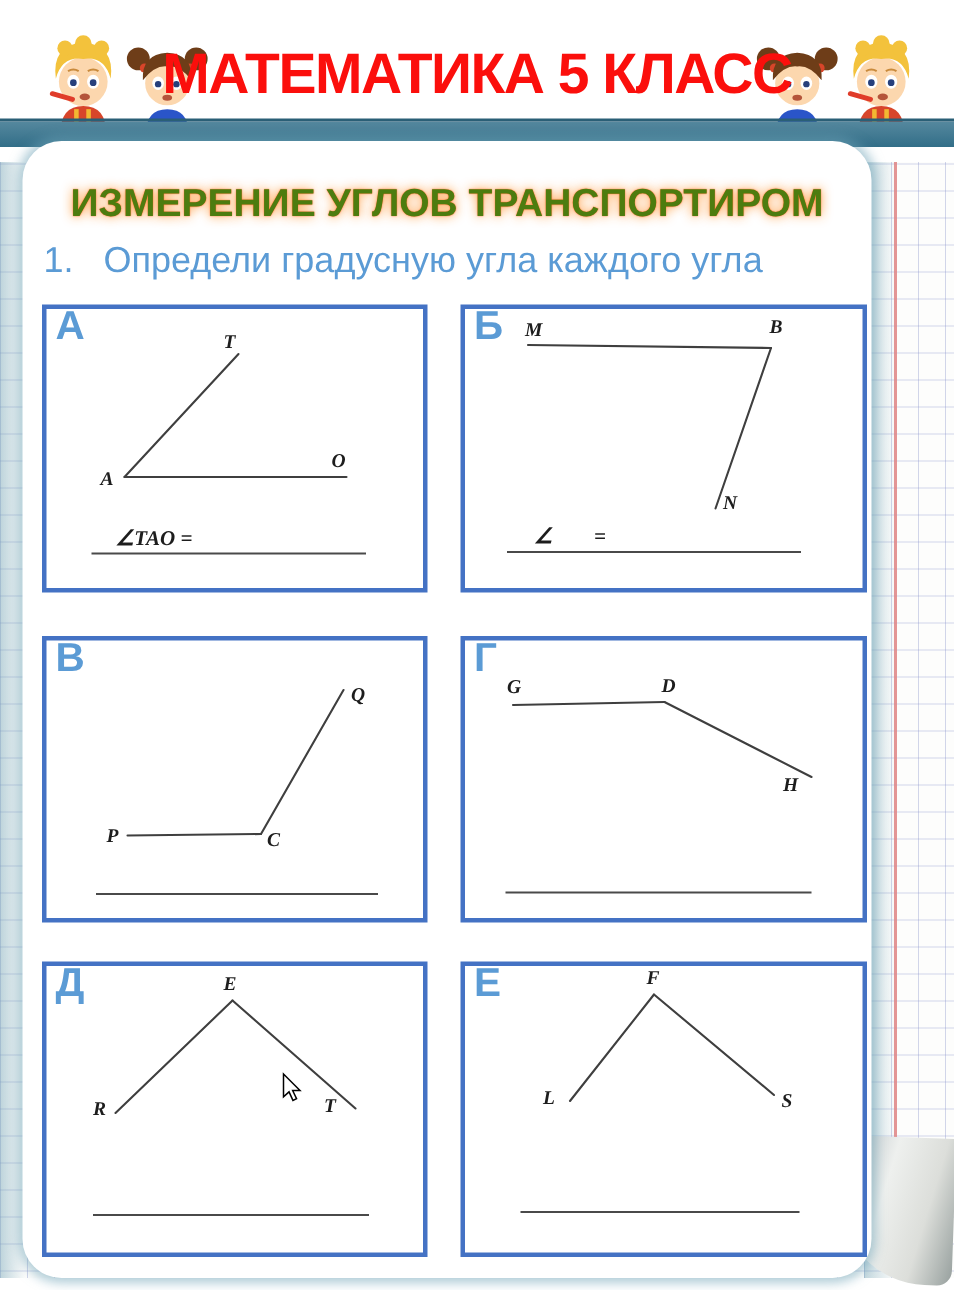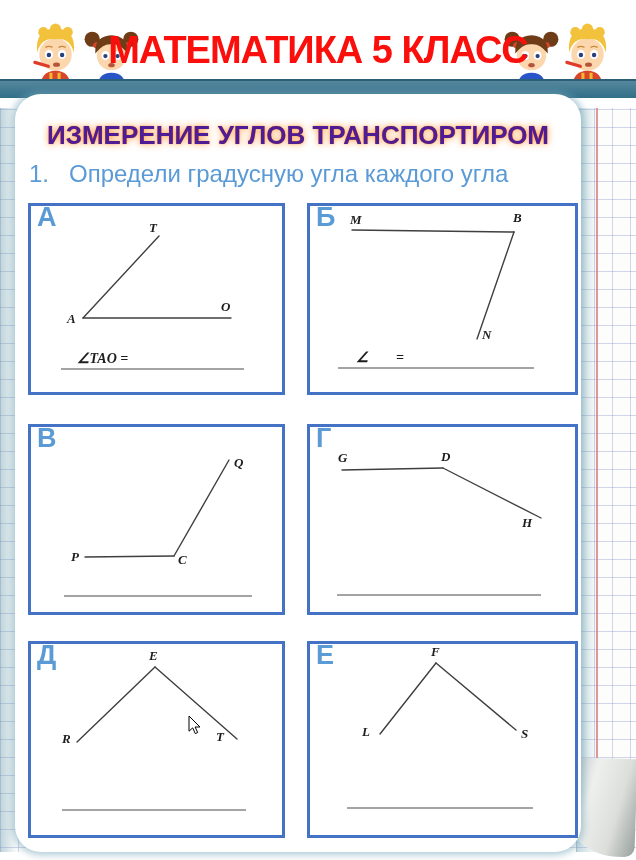--- a/index.html
+++ b/index.html
@@ -32,21 +32,21 @@
   .railing{position:absolute;left:0;top:81px;width:636px;height:12px;z-index:5;
     background:linear-gradient(#e9f2f6,#cadeе9),
                repeating-linear-gradient(to right, #93a9cf 0 2px, rgba(220,234,240,.9) 2px 21px);}
   .kid{position:absolute;top:5px;width:55px;height:67px;z-index:4;}
 
   
   .panel{position:absolute;left:15px;top:94px;width:566px;height:758px;z-index:3;
     background:#ffffff;border-radius:26px;
     box-shadow:0 0 7px 3px rgba(110,162,182,.55);}
   .heading{position:absolute;left:0;top:26px;width:100%;text-align:center;
-    font-size:26px;font-weight:800;color:#4c1d95;
+    font-size:26px;font-weight:800;color:#4d7c0f;
     text-shadow:0 0 1px #ff4d00,0 0 7px rgba(255,140,30,.9);}
   .task{position:absolute;left:14px;top:66px;font-size:24px;color:#5b9bd5;}
   .task .num{margin-right:20px;}
 
   
   .angle-box{position:absolute;background:#fff;border:3px solid #4472c4;}
   .box-label{position:absolute;left:6px;top:-3px;font-size:27px;font-weight:600;
     color:#5b9bd5;line-height:1.1;}
   .angle-box svg{position:absolute;left:0;top:0;}
   .ray{stroke:#3f3f3f;stroke-width:1.4;stroke-linecap:round;}

